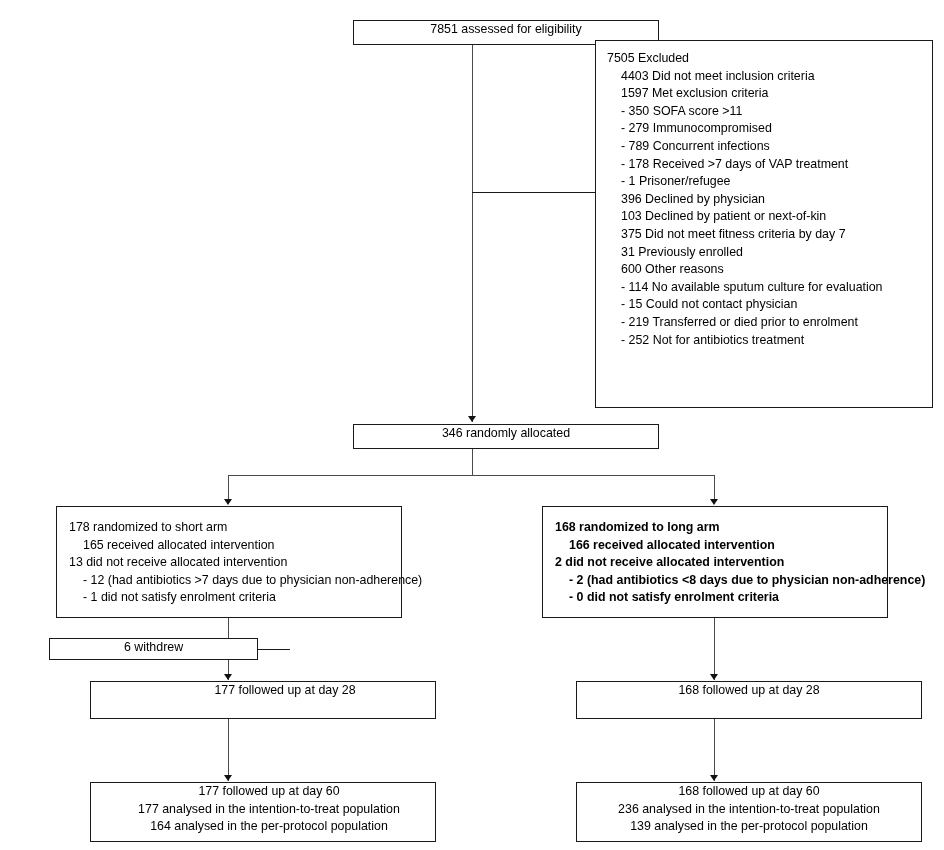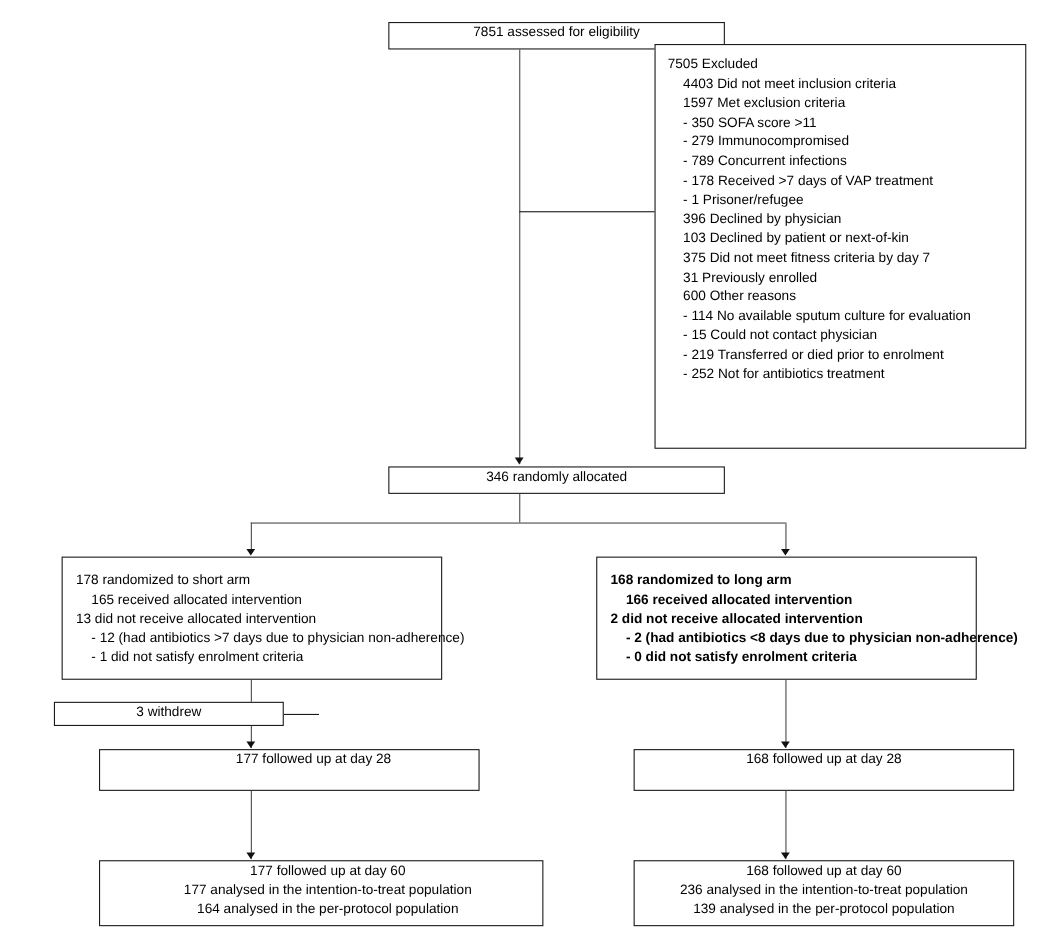--- a/index.html
+++ b/index.html
@@ -143,41 +143,41 @@
     </div>
   </div>
 
   <div class="line v" style="left:227.5px; top:618px; height:62px;"></div>
   <div class="arrow-down" style="left:224px; top:674px;"></div>
 
   <div class="line h dark" style="left:224px; top:648.5px; width:66px;"></div>
   <div class="arrow-left" style="left:218px; top:645px;"></div>
 
   <div class="box center" style="left:15px; top:638px; width:209px; height:22px;">
-    <span>3 withdrew</span>
+    <span>6 withdrew</span>
   </div>
 
   <div class="line v" style="left:713.5px; top:618px; height:62px;"></div>
   <div class="arrow-down" style="left:710px; top:674px;"></div>
 
   <div class="box center" style="left:56px; top:681px; width:346px; height:38px;padding-left:44px;">
     <span>177 followed up at day 28</span>
   </div>
 
   <div class="box center" style="left:542px; top:681px; width:346px; height:38px;">
     <span>168 followed up at day 28</span>
   </div>
 
   <div class="line v" style="left:227.5px; top:719px; height:62px;"></div>
   <div class="arrow-down" style="left:224px; top:775px;"></div>
 
   <div class="line v" style="left:713.5px; top:719px; height:62px;"></div>
   <div class="arrow-down" style="left:710px; top:775px;"></div>
 
-  <div class="box center" style="left:56px; top:782px; width:404px; height:60px;padding-left:12px;">
+  <div class="box center" style="left:56px; top:782px; width:346px; height:60px;padding-left:12px;">
     <div class="inner" style="text-align:center;">
       <div>177 followed up at day 60</div>
       <div>177 analysed in the intention-to-treat population</div>
       <div>164 analysed in the per-protocol population</div>
     </div>
   </div>
 
   <div class="box center" style="left:542px; top:782px; width:346px; height:60px;">
     <div class="inner" style="text-align:center;">
       <div>168 followed up at day 60</div>

